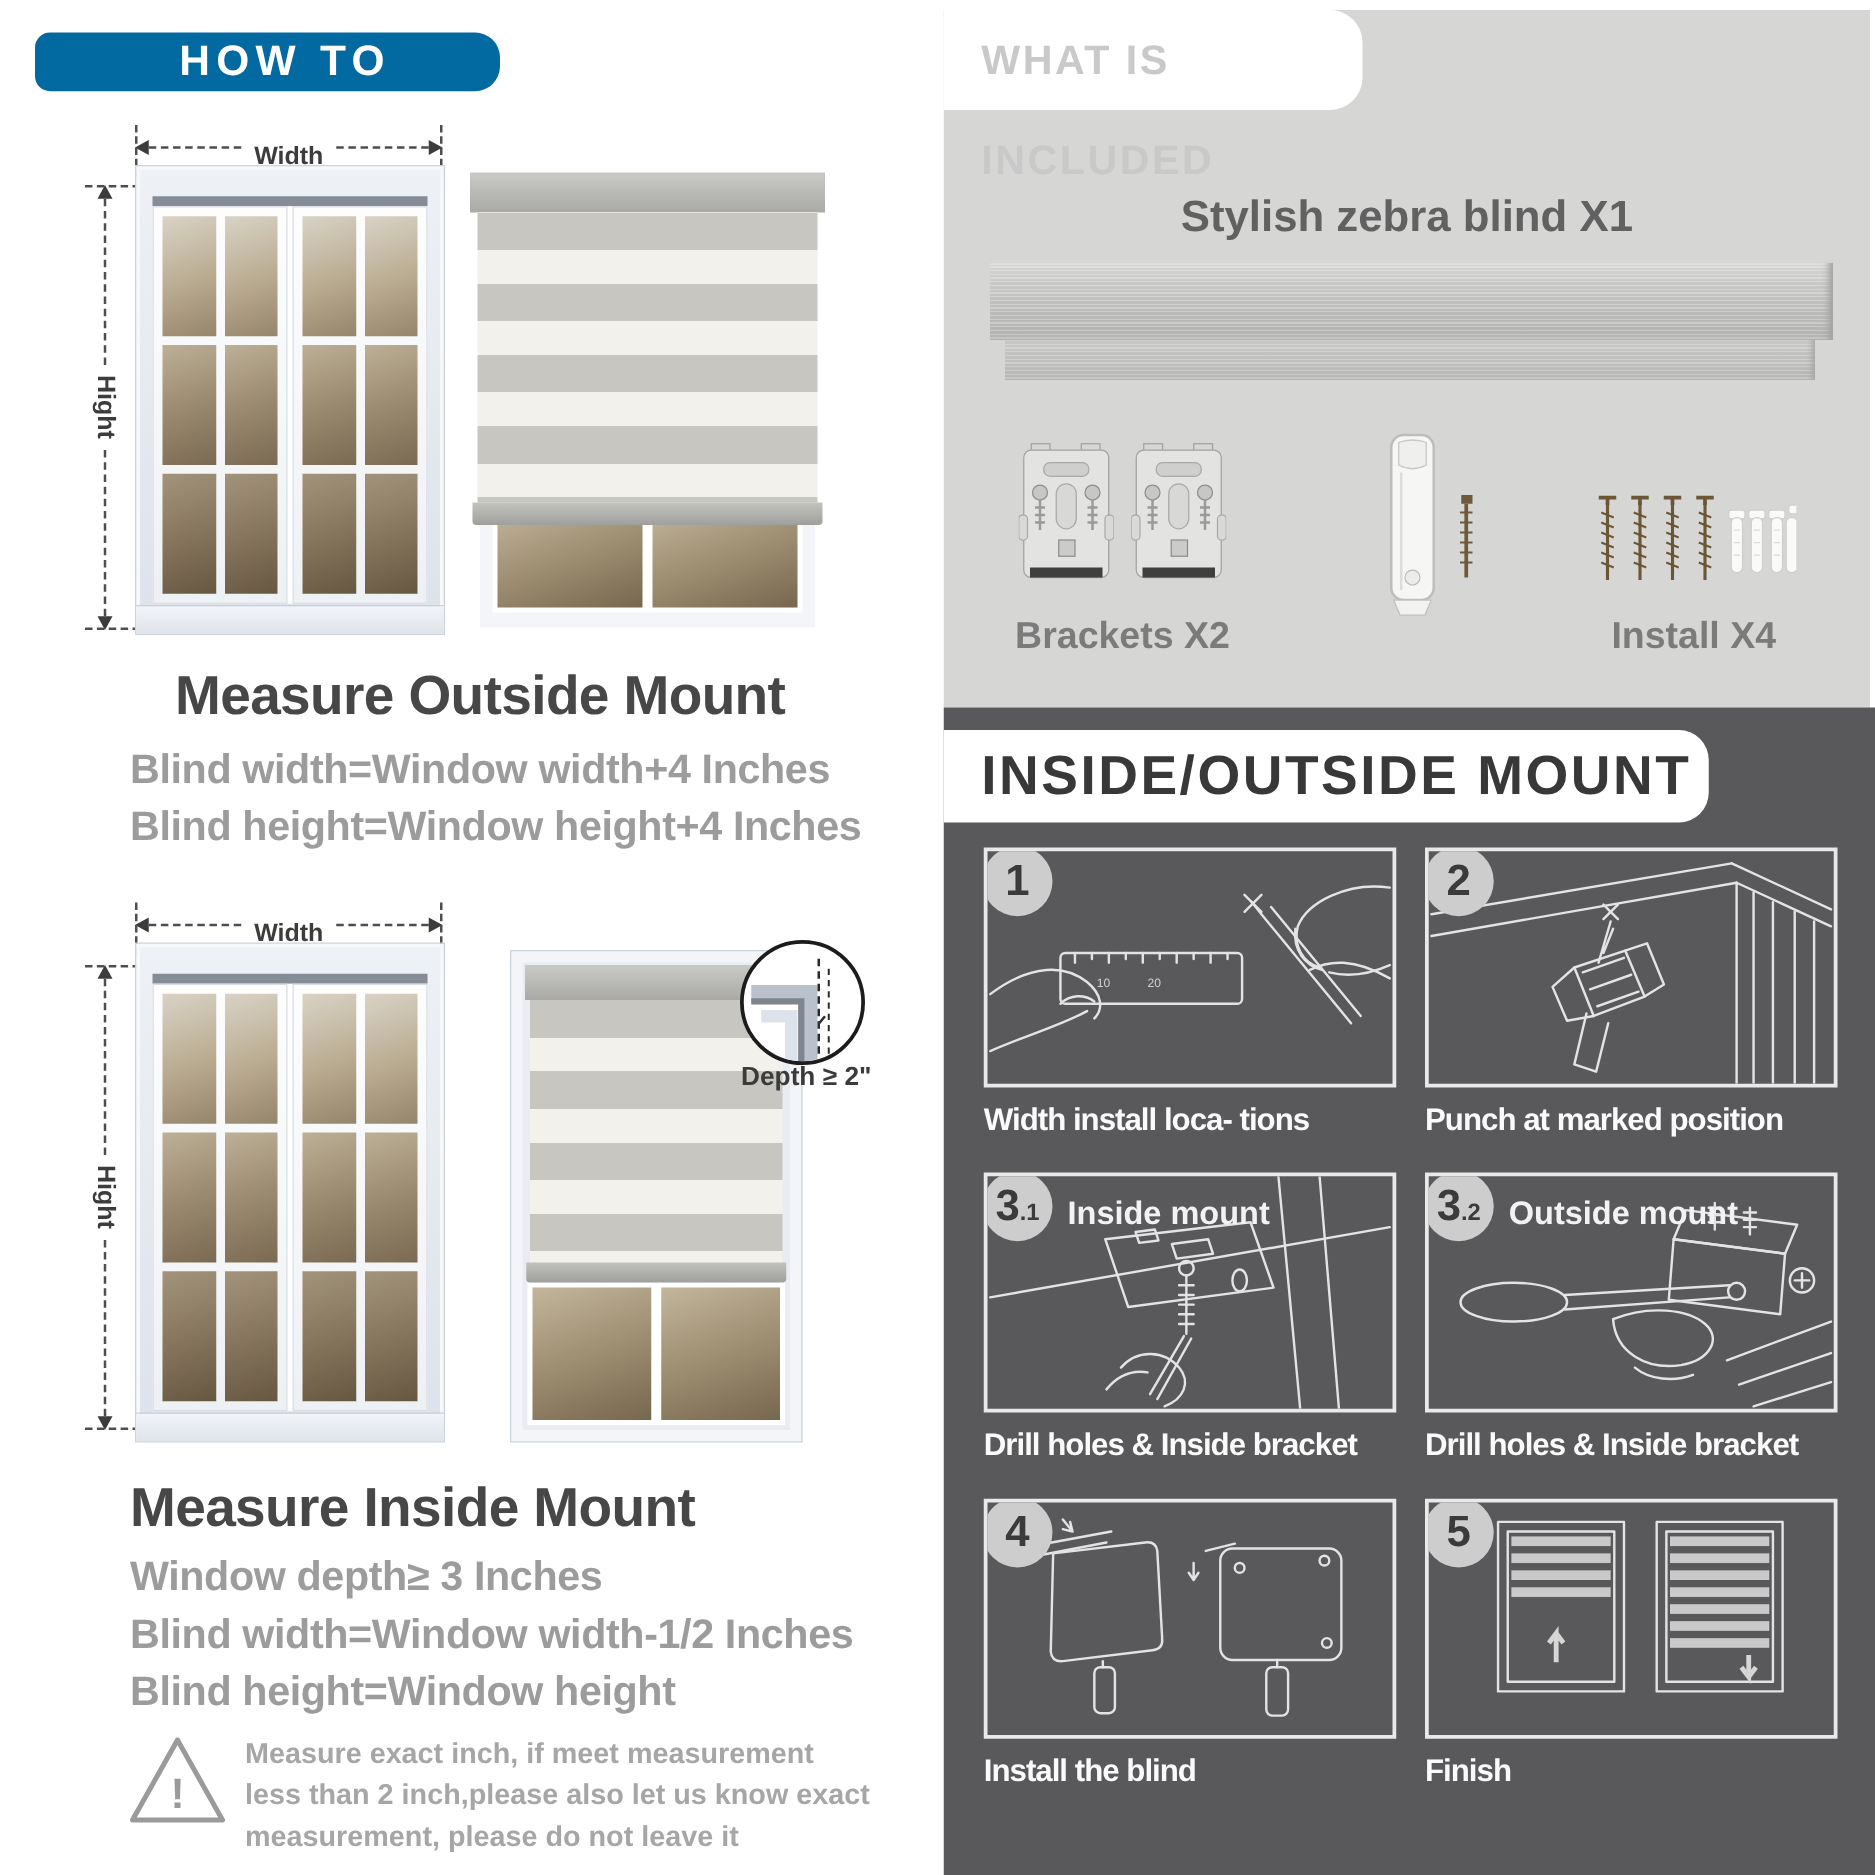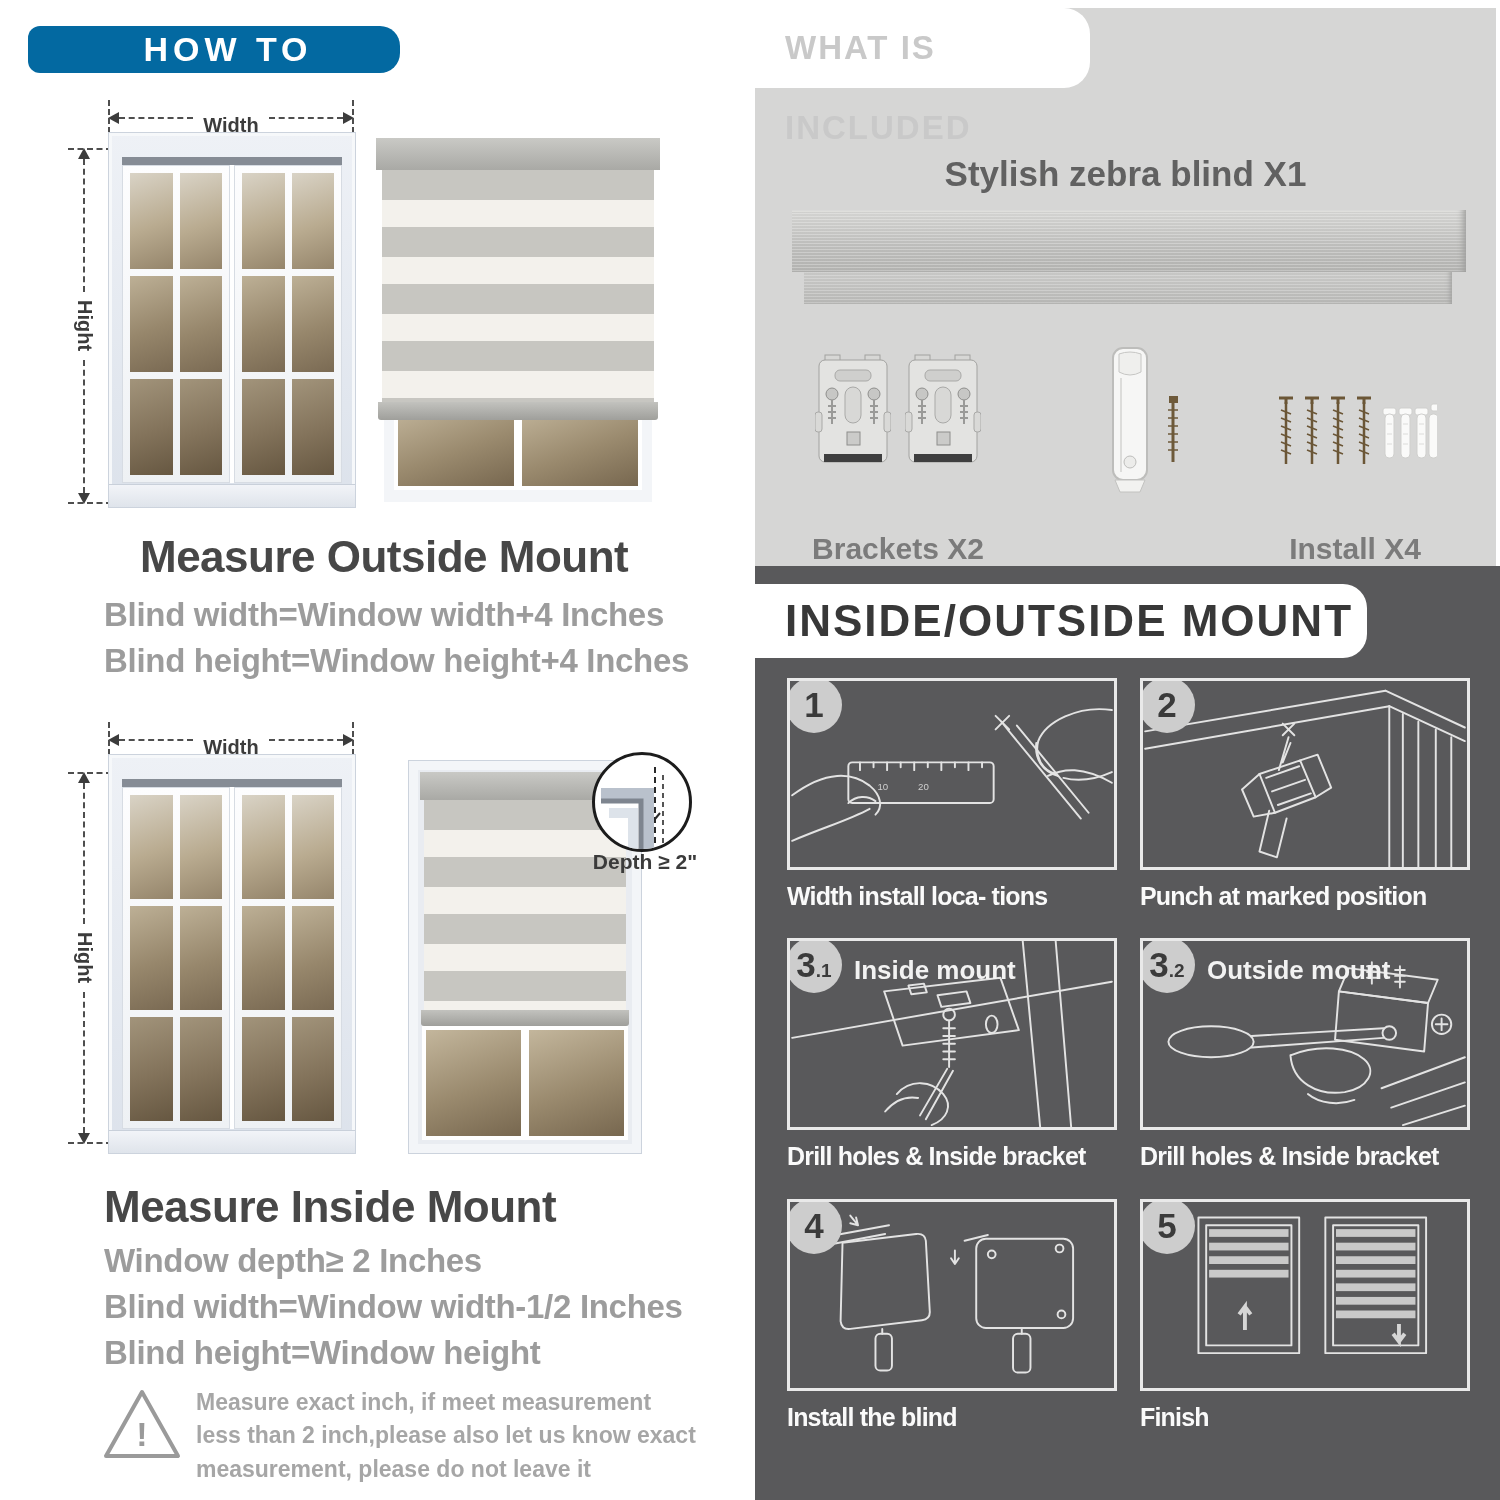--- a/index.html
+++ b/index.html
@@ -62,21 +62,21 @@
            padding-left:30px;box-sizing:border-box;}
   .blind-label{left:0;top:146px;width:741px;text-align:center;font-weight:bold;font-size:35px;color:#616161;}
   .rail-main{left:37px;top:202px;width:674px;height:62px;
              background:repeating-linear-gradient(180deg,rgba(255,255,255,.28) 0 1px,rgba(0,0,0,0) 1px 3px),
                         linear-gradient(180deg,#d4d4d2,#bcbcba 60%,#b2b2b0);
              box-shadow:inset -6px 0 6px -3px #9f9f9d, inset 0 2px 0 #e4e4e2;}
   .rail-lip{left:49px;top:264px;width:648px;height:32px;
             background:repeating-linear-gradient(180deg,rgba(255,255,255,.25) 0 1px,rgba(0,0,0,0) 1px 3px),
                        linear-gradient(180deg,#c9c9c7,#b6b6b4);
             box-shadow:inset -5px 0 5px -3px #a2a2a0;}
-  .acc-label{top:484px;font-weight:bold;font-size:30px;color:#7b7b7b;text-align:center;margin-top:40px;}
+  .acc-label{top:484px;font-weight:bold;font-size:30px;color:#7b7b7b;text-align:center;}
 
   .dark-sec{left:755px;top:566px;width:745px;height:934px;background:#59595b;}
   .iom-bar{left:0;top:18px;width:612px;height:74px;background:#ffffff;border-radius:0 24px 24px 0;
            color:#383838;font-weight:bold;font-size:44px;letter-spacing:2px;line-height:74px;
            padding-left:30px;box-sizing:border-box;}
   .panel{width:330px;height:192px;border:3px solid #e9e9e9;box-sizing:border-box;overflow:hidden;background:#59595b;}
   .badge{position:absolute;left:-4px;top:-4px;width:56px;height:56px;border-radius:50%;background:#cdcdcd;
          display:flex;align-items:center;justify-content:center;color:#3b3b3b;font-weight:bold;}
   .badge .n{font-size:35px;} .badge .s{font-size:19px;margin-top:12px;}
   .ptitle{position:absolute;left:64px;top:14px;color:#f2f2f2;font-weight:bold;font-size:26px;}
@@ -211,21 +211,21 @@
       <path d="M6,46 L46,46 L46,94" stroke="#7e858f" stroke-width="5" fill="none"></path>
       <path d="M14,58 L38,58 L38,94" stroke="#dde3ea" stroke-width="10" fill="none"></path>
       <line x1="60" y1="12" x2="60" y2="90" stroke="#2a2a2a" stroke-width="2" stroke-dasharray="6 4"></line>
       <line x1="68" y1="20" x2="68" y2="90" stroke="#2a2a2a" stroke-width="1.6" stroke-dasharray="5 4"></line>
       <path d="M60,64 l5,-6" stroke="#2a2a2a" stroke-width="2"></path>
     </svg>
   </div>
   <div class="abs depth-lbl" style="left:560px;top:850px;width:170px;">Depth ≥ 2"</div>
 
   <div class="abs sec-title" style="left:104px;top:1182px;">Measure Inside Mount</div>
-  <div class="abs sec-line" style="left:104px;top:1242px;">Window depth≥ 2 Inches</div>
+  <div class="abs sec-line" style="left:104px;top:1242px;">Window depth≥ 3 Inches</div>
   <div class="abs sec-line" style="left:104px;top:1288px;">Blind width=Window width-1/2 Inches</div>
   <div class="abs sec-line" style="left:104px;top:1334px;">Blind height=Window height</div>
 
   <div class="abs" style="left:100px;top:1386px;width:84px;height:78px;">
     <svg viewBox="0 0 84 78">
       <path d="M42,6 L78,70 L6,70 Z" fill="none" stroke="#9a9a9a" stroke-width="4" stroke-linejoin="round"></path>
       <text x="42" y="60" text-anchor="middle" font-size="34" font-weight="bold" fill="#9a9a9a" font-family="Liberation Sans, sans-serif">!</text>
     </svg>
   </div>
   <div class="abs note-text" style="left:196px;top:1386px;width:500px;">Measure exact inch, if meet measurement less than 2 inch,please also let us know exact measurement, please do not leave it</div>

